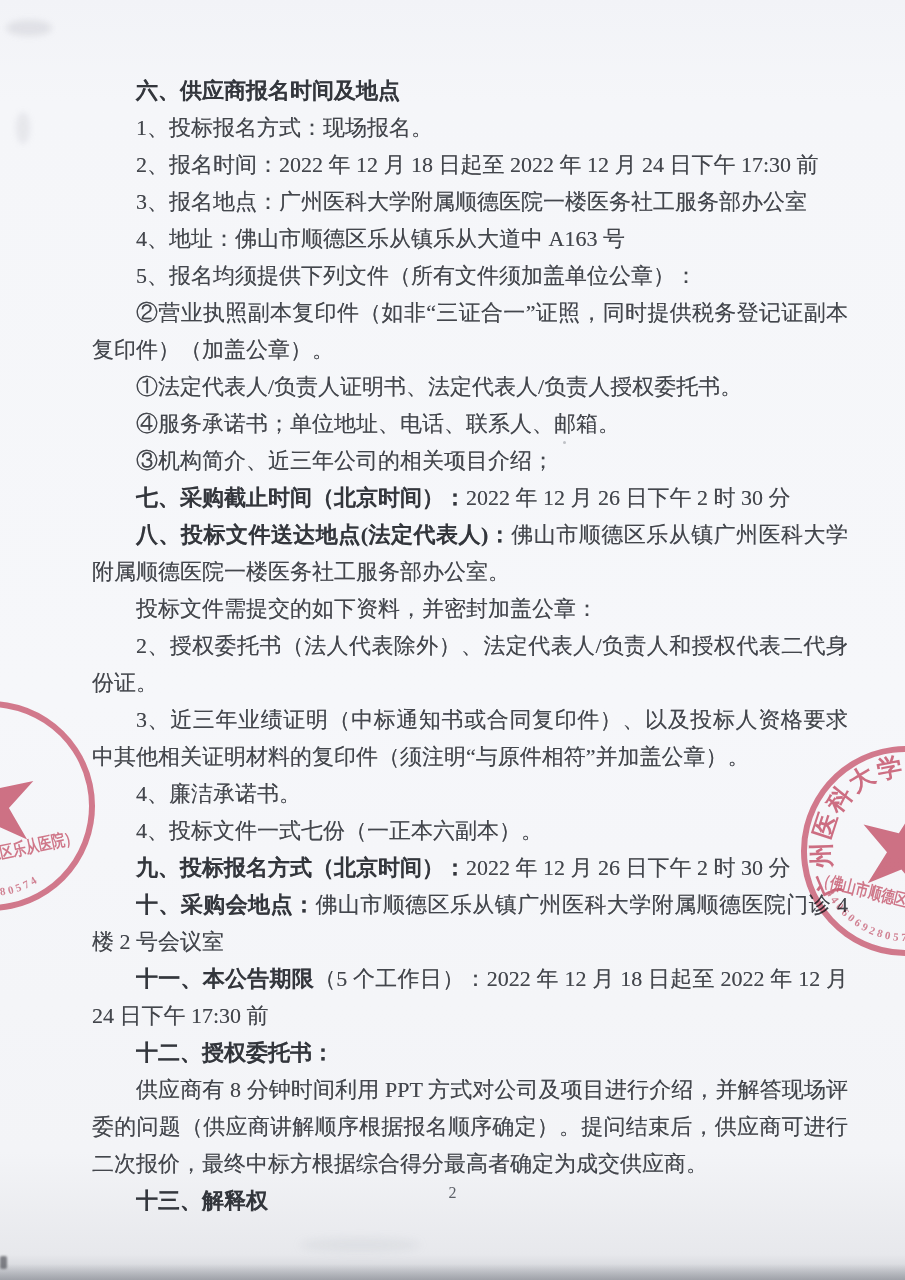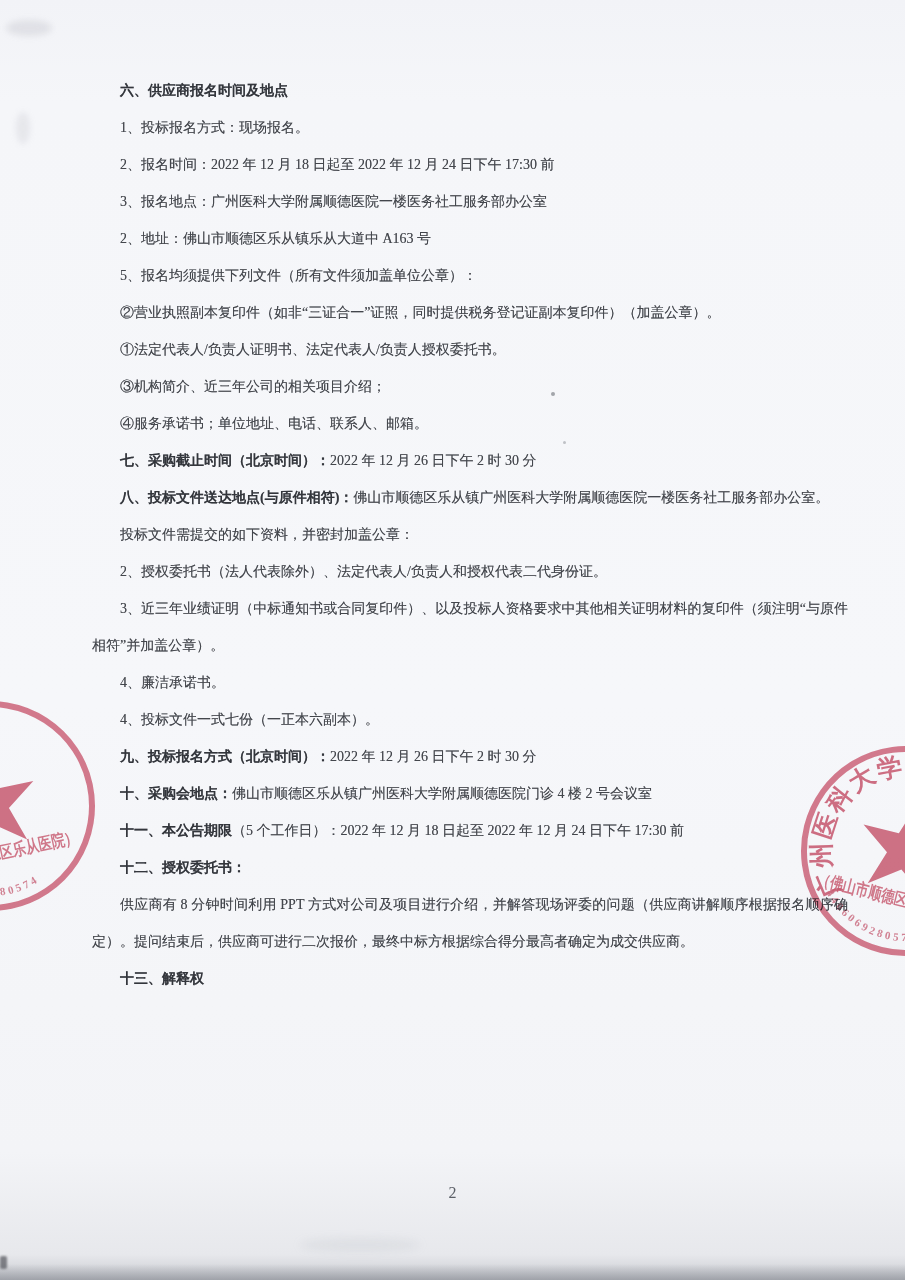--- a/index.html
+++ b/index.html
@@ -7,21 +7,21 @@
     width:905px;height:1280px;overflow:hidden;
     background:#e9eaed;
     font-family:"Liberation Serif","DejaVu Serif",serif;
   }
   .page{
     position:relative;width:905px;height:1280px;overflow:hidden;
     background:linear-gradient(180deg,#f2f3f7 0%,#f5f6f9 8%,#f6f7fa 55%,#f3f4f7 90%,#e7e8ec 98%,#c9cbd0 100%);
   }
   .doc-body{
     position:absolute;left:92px;top:72px;width:756px;
-    font-size:14px;line-height:37px;color:#43464c;
+    font-size:22px;line-height:37px;color:#43464c;
     text-align:justify;text-justify:inter-ideograph;
     text-shadow:0 0 .5px rgba(67,70,76,.55);
   }
   .doc-body p{margin:0;text-indent:2em;}
   .doc-body .b{font-weight:700;color:#33363c;}
   .page-number{
     position:absolute;left:0;top:1184px;width:905px;text-align:center;
     font-size:16px;color:#5a5e66;
   }
   .seal{position:absolute;mix-blend-mode:multiply;opacity:.92;}
@@ -43,28 +43,28 @@
 </head>
 <body>
 
 <div class="page">
 
   <div class="doc-body" id="doc-body">
       <p><span class="b">六、供应商报名时间及地点</span></p>
       <p><span>1、投标报名方式：现场报名。</span></p>
       <p><span>2、报名时间：2022 年 12 月 18 日起至 2022 年 12 月 24 日下午 17:30 前</span></p>
       <p><span>3、报名地点：广州医科大学附属顺德医院一楼医务社工服务部办公室</span></p>
-      <p><span>2、地址：佛山市顺德区乐从镇乐从大道中 A163 号</span></p>
+      <p><span>4、地址：佛山市顺德区乐从镇乐从大道中 A163 号</span></p>
       <p><span>5、报名均须提供下列文件（所有文件须加盖单位公章）：</span></p>
       <p><span>②营业执照副本复印件（如非“三证合一”证照，同时提供税务登记证副本复印件）（加盖公章）。</span></p>
       <p><span>①法定代表人/负责人证明书、法定代表人/负责人授权委托书。</span></p>
+      <p><span>④服务承诺书；单位地址、电话、联系人、邮箱。</span></p>
       <p><span>③机构简介、近三年公司的相关项目介绍；</span></p>
-      <p><span>④服务承诺书；单位地址、电话、联系人、邮箱。</span></p>
       <p><span class="b">七、采购截止时间（北京时间）：</span><span>2022 年 12 月 26 日下午 2 时 30 分</span></p>
-      <p><span class="b">八、投标文件送达地点(与原件相符)：</span><span>佛山市顺德区乐从镇广州医科大学附属顺德医院一楼医务社工服务部办公室。</span></p>
+      <p><span class="b">八、投标文件送达地点(法定代表人)：</span><span>佛山市顺德区乐从镇广州医科大学附属顺德医院一楼医务社工服务部办公室。</span></p>
       <p><span>投标文件需提交的如下资料，并密封加盖公章：</span></p>
       <p><span>2、授权委托书（法人代表除外）、法定代表人/负责人和授权代表二代身份证。</span></p>
       <p><span>3、近三年业绩证明（中标通知书或合同复印件）、以及投标人资格要求中其他相关证明材料的复印件（须注明“与原件相符”并加盖公章）。</span></p>
       <p><span>4、廉洁承诺书。</span></p>
       <p><span>4、投标文件一式七份（一正本六副本）。</span></p>
       <p><span class="b">九、投标报名方式（北京时间）：</span><span>2022 年 12 月 26 日下午 2 时 30 分</span></p>
       <p><span class="b">十、采购会地点：</span><span>佛山市顺德区乐从镇广州医科大学附属顺德医院门诊 4 楼 2 号会议室</span></p>
       <p><span class="b">十一、本公告期限</span><span>（5 个工作日）：2022 年 12 月 18 日起至 2022 年 12 月 24 日下午 17:30 前</span></p>
       <p><span class="b">十二、授权委托书：</span></p>
       <p><span>供应商有 8 分钟时间利用 PPT 方式对公司及项目进行介绍，并解答现场评委的问题（供应商讲解顺序根据报名顺序确定）。提问结束后，供应商可进行二次报价，最终中标方根据综合得分最高者确定为成交供应商。</span></p>

